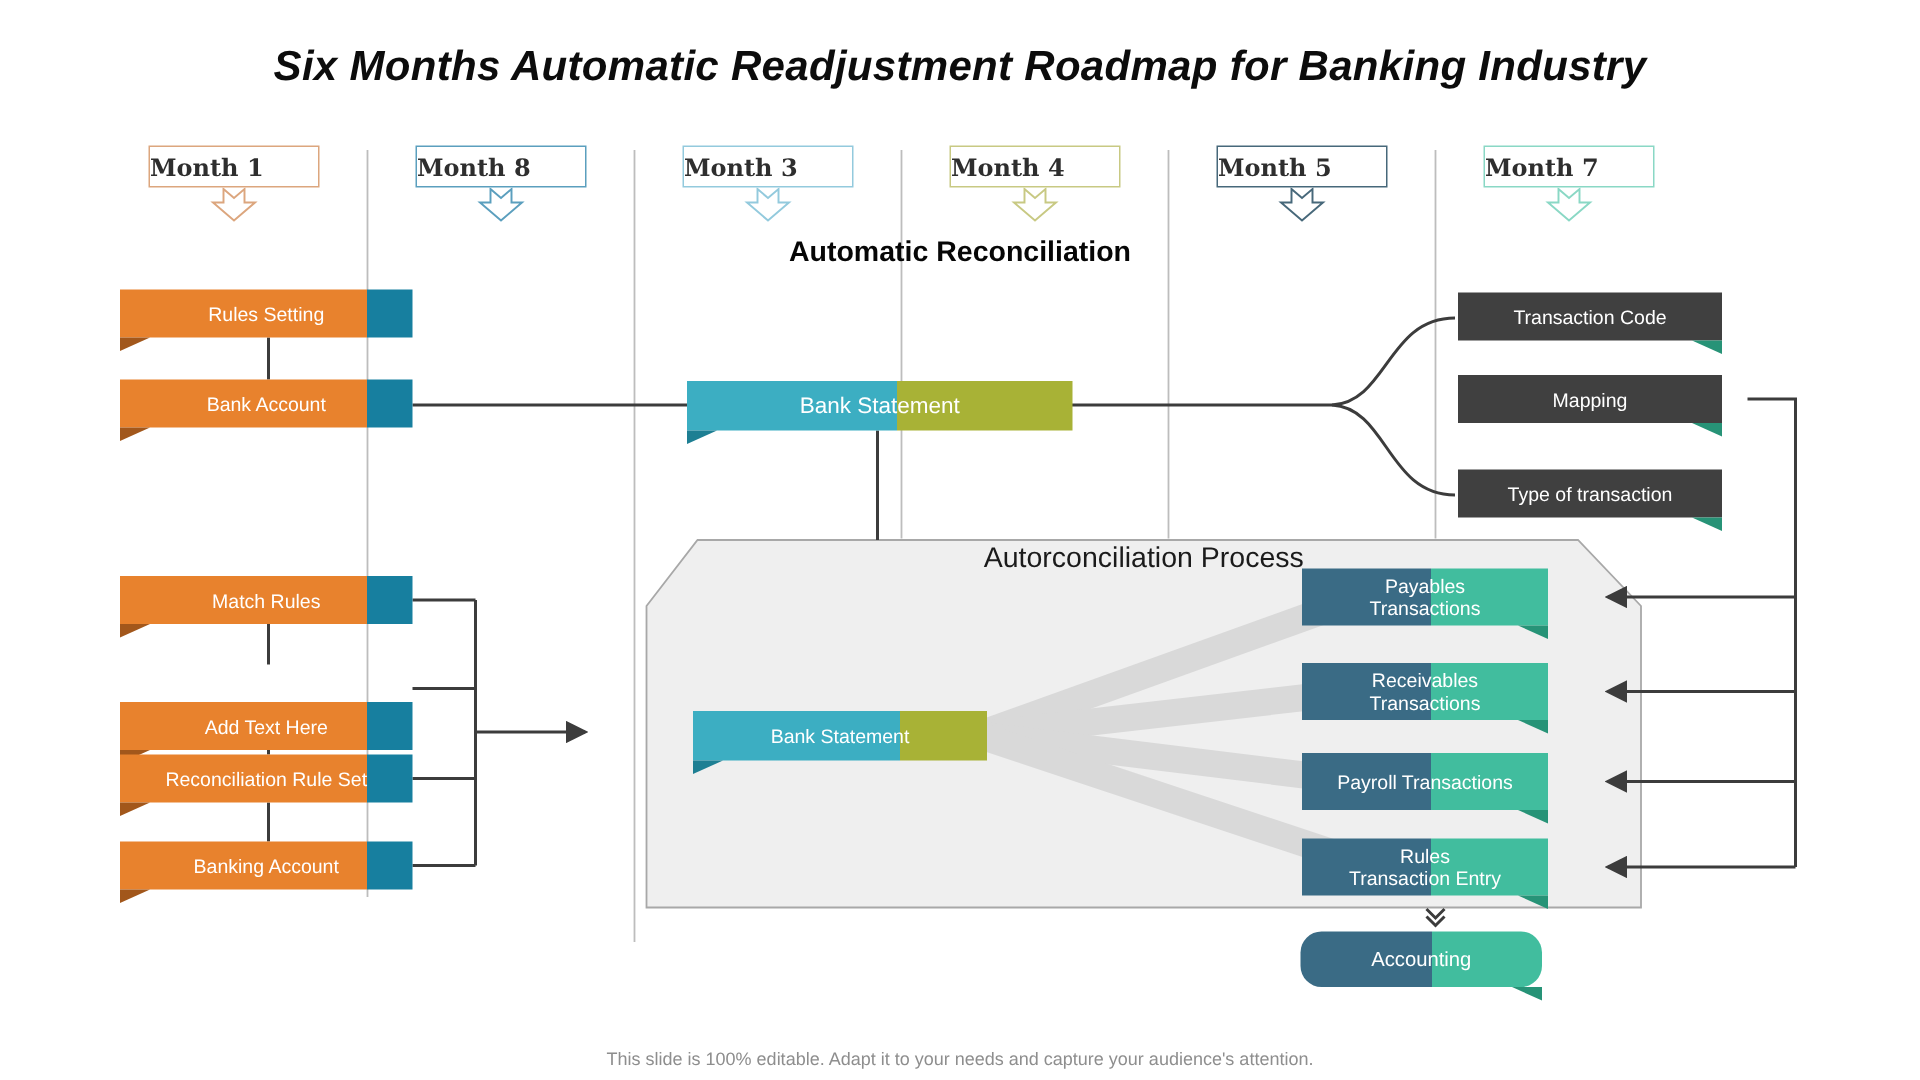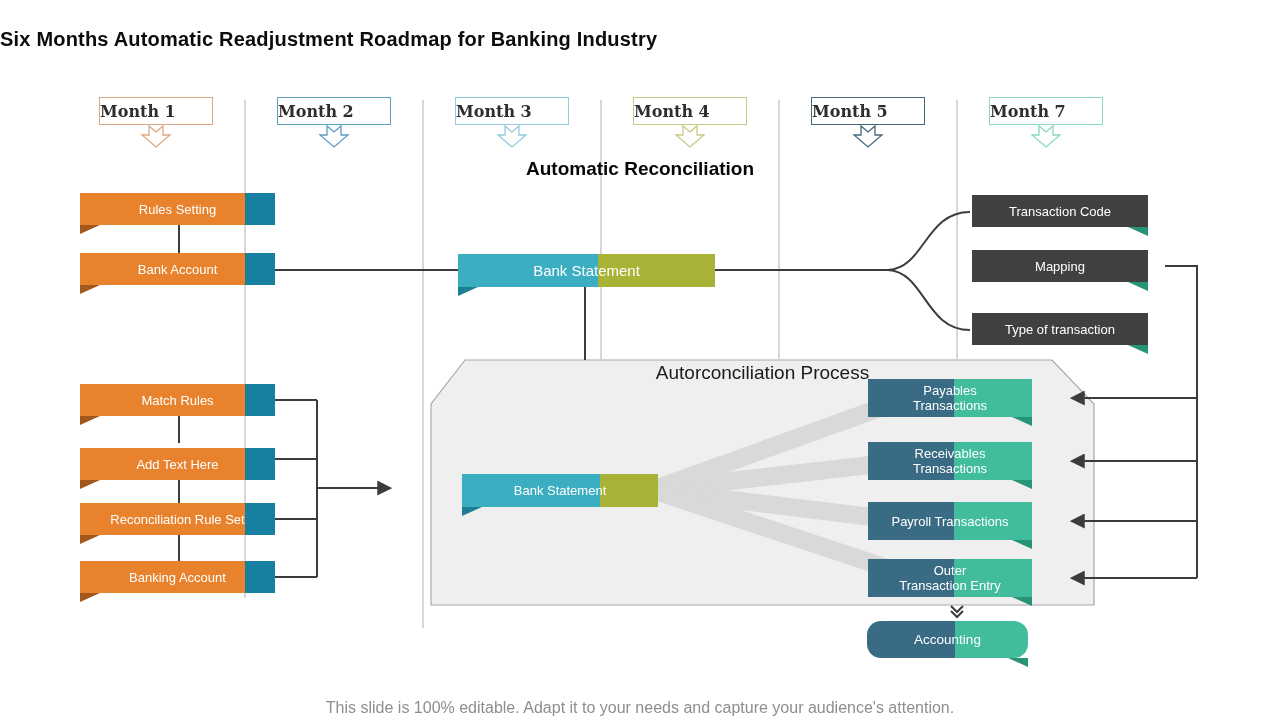--- a/index.html
+++ b/index.html
@@ -1,29 +1,29 @@
 <!DOCTYPE html>
 <html><head>
 <meta charset="utf-8">
 <style>
   html,body{margin:0;padding:0;background:#fff;}
   .stage{position:relative;width:1280px;height:720px;background:#ffffff;overflow:hidden;
          font-family:"Liberation Sans",sans-serif;}
-  .title{position:absolute;top:28px;left:0;width:100%;text-align:left;
-         font-size:20px;font-weight:700;color:#0c0c0c;letter-spacing:.2px;}
+  .title{position:absolute;top:28px;left:0;width:100%;text-align:center;
+         font-size:28px;font-weight:700;color:#0c0c0c;letter-spacing:.2px;font-style:italic;}
   .svg-layer{position:absolute;left:0;top:0;width:1280px;height:720px;z-index:1;}
   .month-box{position:absolute;top:97px;width:114px;height:28px;background:#fff;
          border:1.5px solid #999;box-sizing:border-box;display:flex;align-items:center;
          font-family:"DejaVu Serif","Liberation Serif",serif;font-weight:700;font-size:16px;color:#2e2e2e;z-index:2;}
   .section-heading{position:absolute;top:158px;left:0;width:100%;text-align:center;
          font-size:19px;font-weight:700;color:#060606;z-index:2;}
   .proc-title{position:absolute;left:431px;top:362px;width:663px;text-align:center;
          font-size:19px;color:#1b1b1b;z-index:2;}
   .footer{position:absolute;top:699px;left:0;width:100%;text-align:center;
-         font-size:16px;color:#8e8e8e;z-index:2;}
+         font-size:12px;color:#8e8e8e;z-index:2;}
   .box{position:absolute;display:flex;align-items:center;justify-content:center;
        color:#fff;font-size:13px;text-align:center;z-index:2;}
   .ribbon-orange{left:80px;width:195px;height:32px;
        background:linear-gradient(to right,#E8822D 0,#E8822D 165px,#177F9F 165px);}
   .ribbon-green{left:972px;width:176px;height:32px;background:#404040;}
   .bs-big{left:458px;top:254px;width:257px;height:33px;font-size:15px;
        background:linear-gradient(to right,#3CAEC2 0,#3CAEC2 140px,#A8B236 140px);}
   .bs-small{left:462px;top:474px;width:196px;height:33px;
        background:linear-gradient(to right,#3CAEC2 0,#3CAEC2 138px,#A8B236 138px);}
   .split{left:868px;width:164px;height:38px;flex-direction:column;line-height:15px;
@@ -107,21 +107,21 @@
 
       <polyline points="951,606 957,612 963,606"></polyline>
       <polyline points="951,611 957,617 963,611"></polyline>
     </g>
   </svg>
 
   <div class="month-box" style="left: 99px; border-color: rgb(220, 166, 126);">
       <span>Month 1</span>
     </div>
   <div class="month-box" style="left: 277px; border-color: rgb(91, 159, 190);">
-      <span>Month 2</span>
+      <span>Month 8</span>
     </div>
   <div class="month-box" style="left: 455px; border-color: rgb(147, 202, 221);">
       <span>Month 3</span>
     </div>
   <div class="month-box" style="left: 633px; border-color: rgb(200, 201, 131);">
       <span>Month 4</span>
     </div>
   <div class="month-box" style="left: 811px; border-color: rgb(71, 104, 122);">
       <span>Month 5</span>
     </div>
@@ -155,21 +155,21 @@
   </div>
   <div class="box ribbon-green" style="top:313px">
     <span>Type of transaction</span>
       <i class="fold-r"></i>
   </div>
 
   <div class="box ribbon-orange" style="top:384px">
     <span>Match Rules</span>
       <i class="fold-l"></i>
   </div>
-  <div class="box ribbon-orange" style="top:448px">
+  <div class="box ribbon-orange" style="top:468px">
     <span>Add Text Here</span>
       <i class="fold-l"></i>
   </div>
   <div class="box ribbon-orange" style="top:503px">
     <span>Reconciliation Rule Set</span>
       <i class="fold-l"></i>
   </div>
   <div class="box ribbon-orange" style="top:561px">
     <span>Banking Account</span>
       <i class="fold-l"></i>
@@ -191,21 +191,21 @@
     <span>Receivables</span>
     <span>Transactions</span>
     <i class="fold-r"></i>
   </div>
   <div class="box split" style="top:502px">
     <span>Payroll Transactions</span>
 
     <i class="fold-r"></i>
   </div>
   <div class="box split" style="top:559px">
-    <span>Outer</span>
+    <span>Rules</span>
     <span>Transaction Entry</span>
     <i class="fold-r"></i>
   </div>
 
   <div class="box accounting">
     <span>Accounting</span>
       <i class="fold-r"></i>
   </div>
 
   <div class="footer">This slide is 100% editable. Adapt it to your needs and capture your audience's attention.</div>

